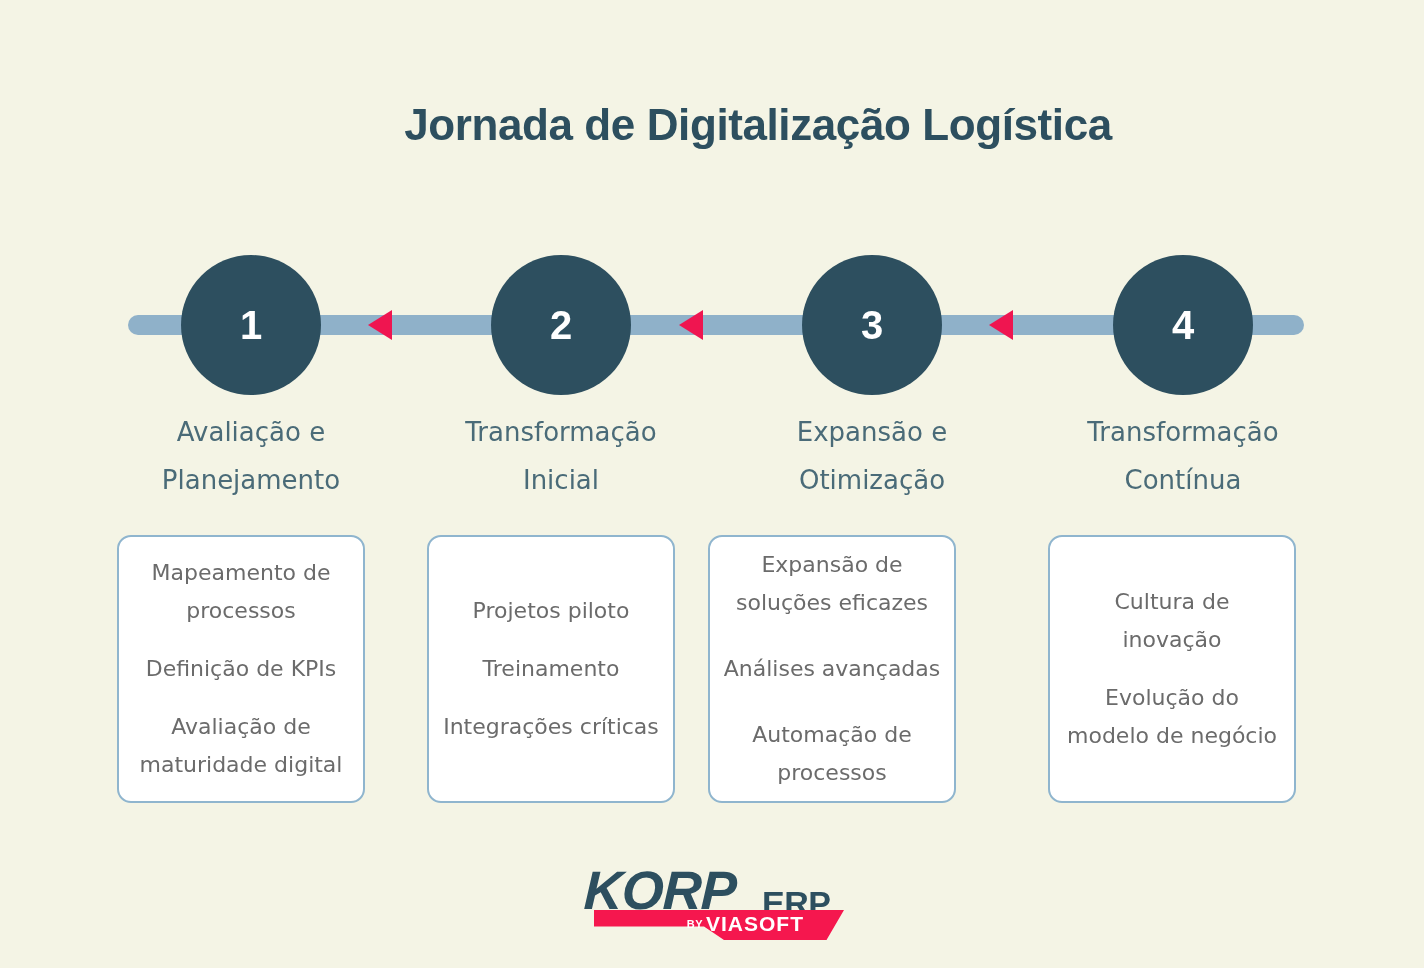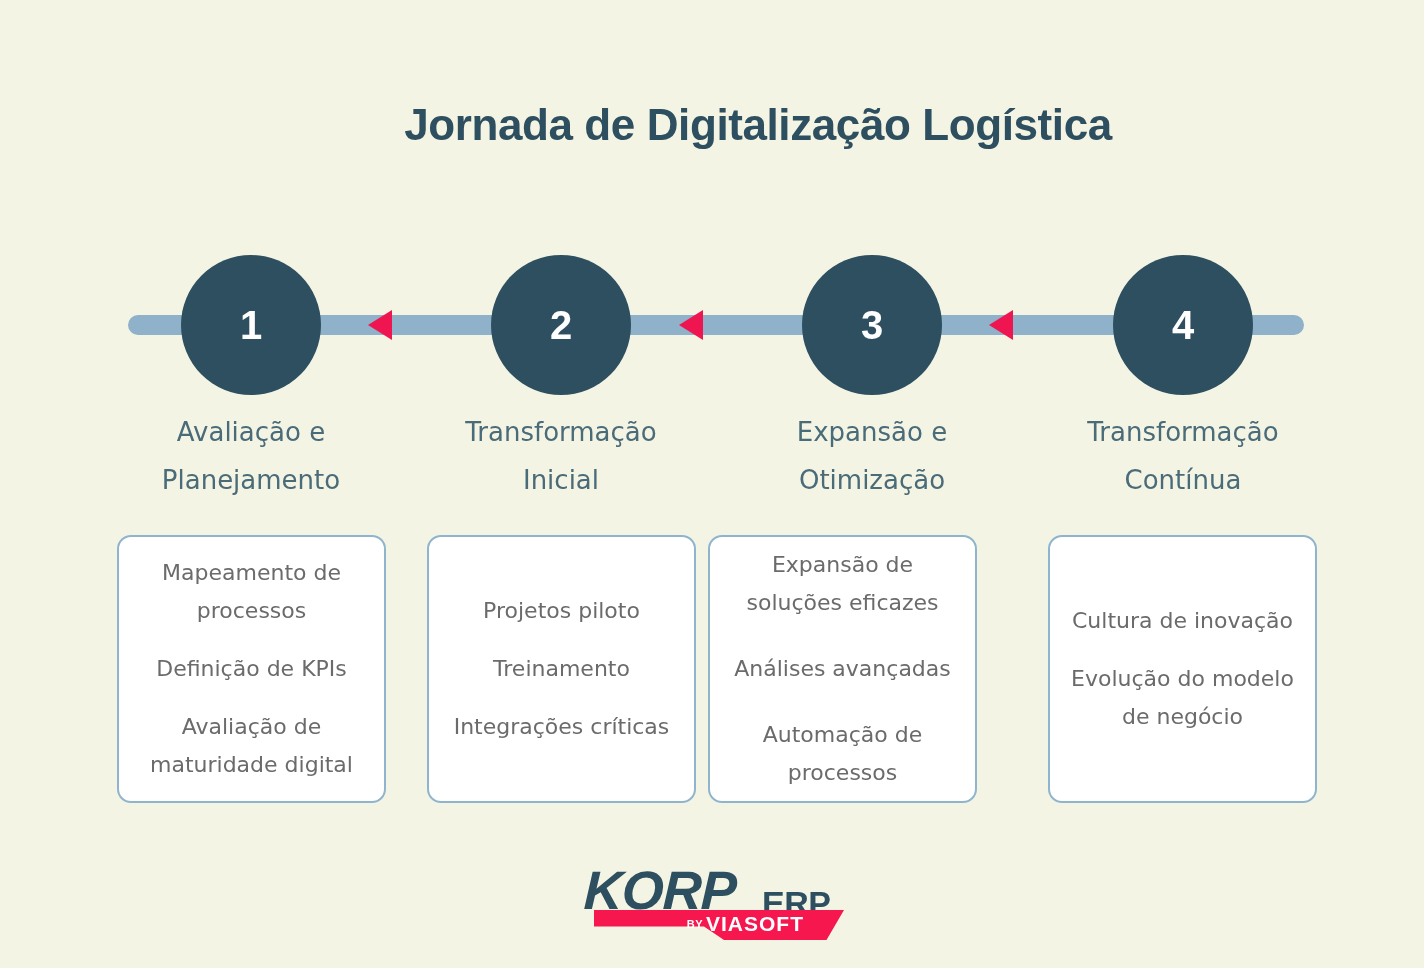--- a/index.html
+++ b/index.html
@@ -101,21 +101,21 @@
   }
   .steplabel.s1 { left: 106px; }
   .steplabel.s2 { left: 416px; }
   .steplabel.s3 { left: 727px; }
   .steplabel.s4 { left: 1038px; }
 
   
   .card {
     position: absolute;
     top: 535px;
-    width: 269px;
+    width: 248px;
     height: 268px;
     background: #ffffff;
     border: 2px solid #8fb5ce;
     border-radius: 14px;
     box-sizing: border-box;
     display: flex;
     flex-direction: column;
     align-items: center;
     justify-content: center;
     padding: 8px 12px;

